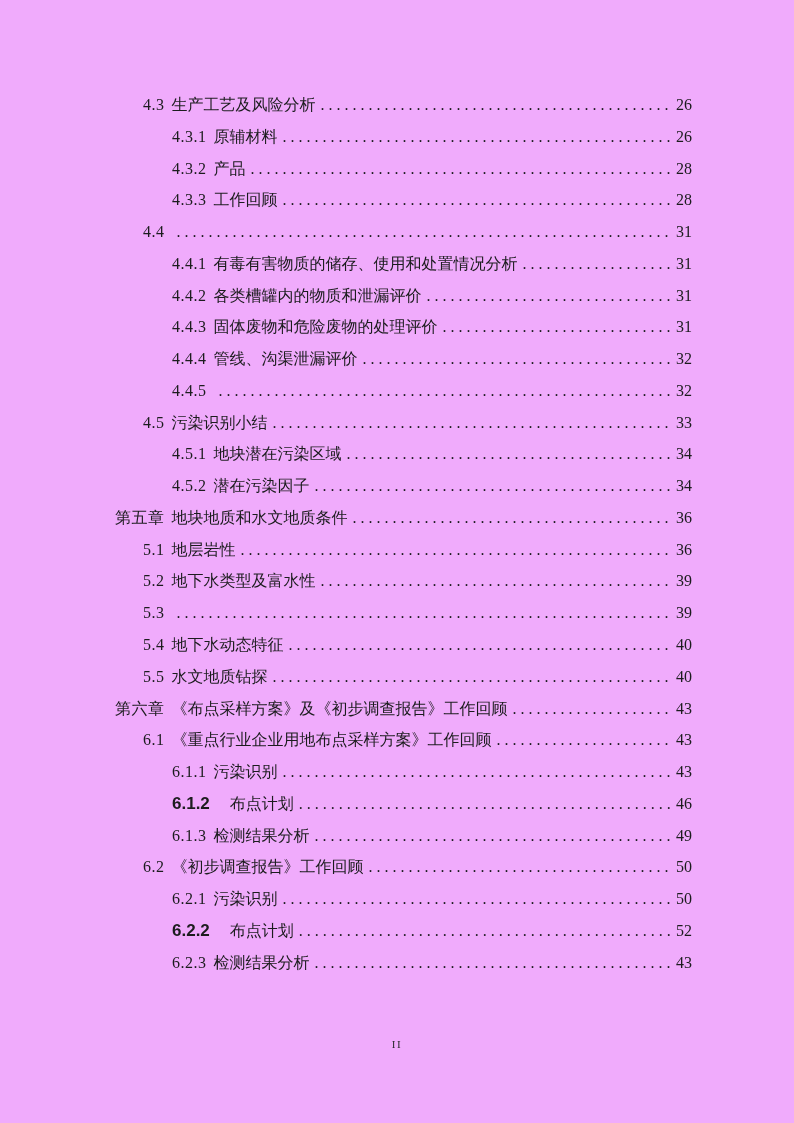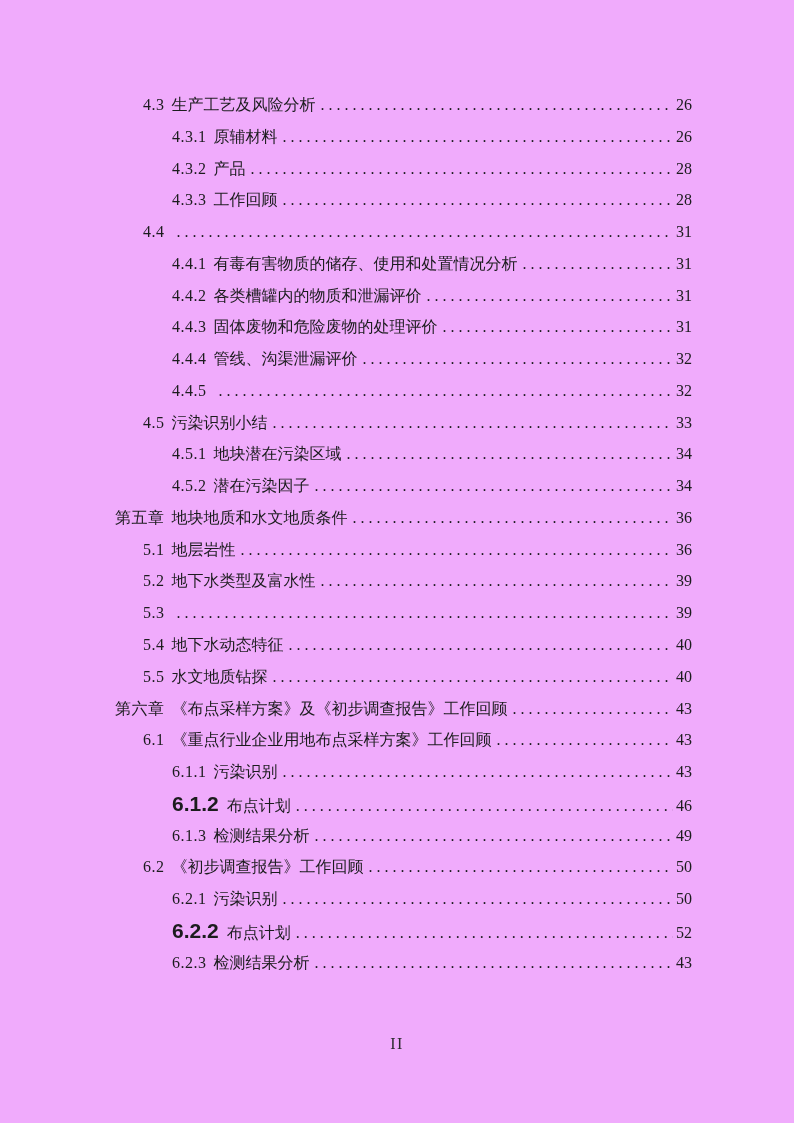--- a/index.html
+++ b/index.html
@@ -33,23 +33,23 @@
   .toc-row.level-2 { padding-left: 28px; }
   .toc-row.level-3 { padding-left: 57px; }
   .toc-num {
     flex: 0 0 auto;
     margin-right: 7px;
     letter-spacing: 0.5px;
   }
   .toc-row.bold-num .toc-num {
     font-family: "Liberation Sans", "DejaVu Sans", sans-serif;
     font-weight: 700;
-    font-size: 21px;
+    font-size: 17px;
     letter-spacing: 0;
-    margin-right: 8px;
+    margin-right: 20px;
   }
   .toc-title {
     flex: 0 0 auto;
     white-space: pre;
   }
   .toc-leader {
     flex: 1 1 auto;
     overflow: hidden;
     white-space: nowrap;
     margin-left: 5px;
@@ -65,21 +65,21 @@
     flex: 0 0 auto;
     min-width: 20px;
     text-align: left;
   }
   .page-footer {
     position: absolute;
     left: 0;
     top: 1031px;
     width: 794px;
     text-align: center;
-    font-size: 16px;
+    font-size: 11px;
     line-height: 26px;
     letter-spacing: 1.5px;
     color: #2b2b2e;
   }
 </style>
 </head>
 <body>
 
 <div class="page">
 

